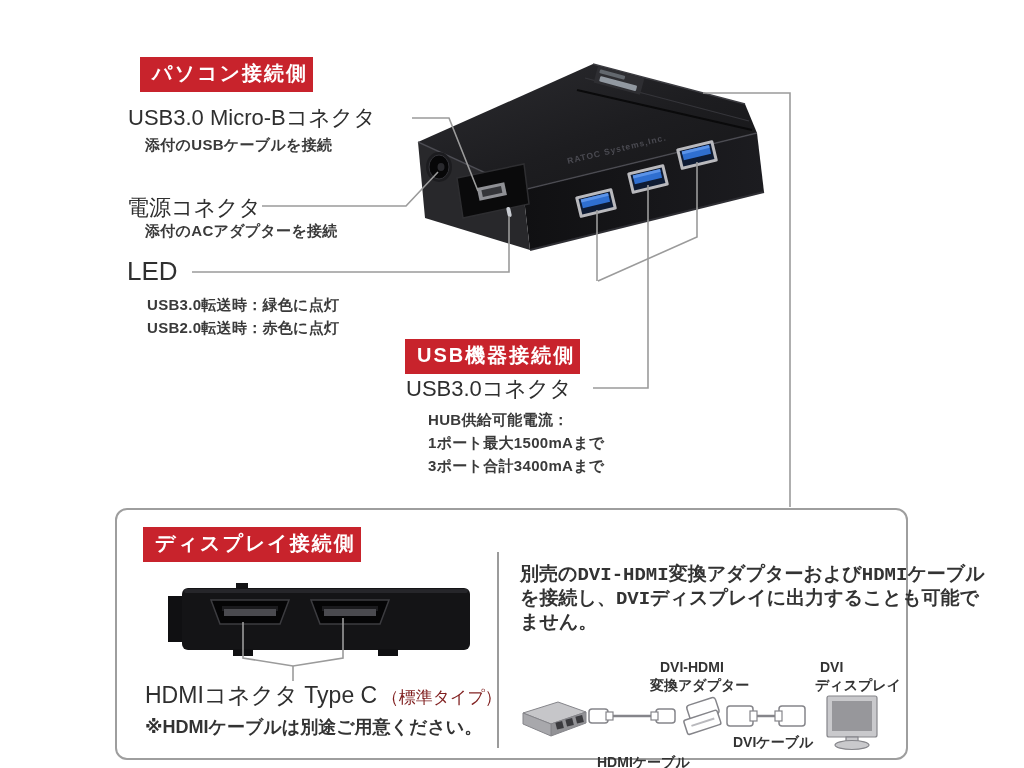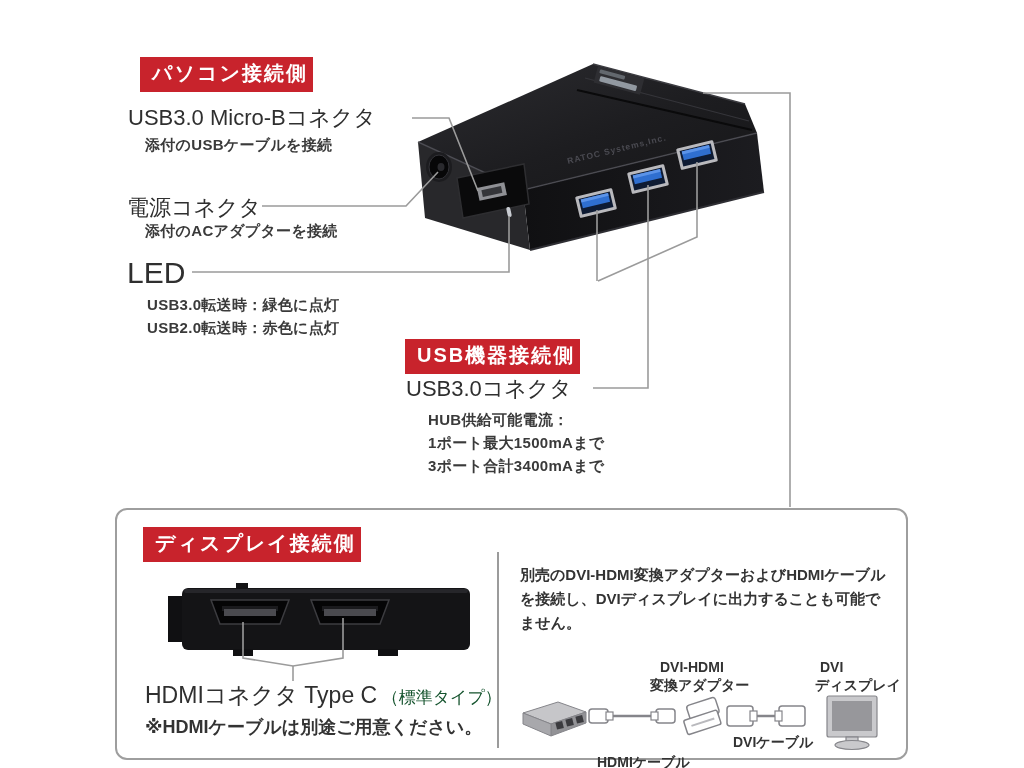--- a/index.html
+++ b/index.html
@@ -8,31 +8,31 @@
     font-family:"Liberation Sans","DejaVu Sans",sans-serif;overflow:hidden;
   }
   .abs{position:absolute;white-space:nowrap;}
   .badge{
     position:absolute;background:#c8232c;color:#ffffff;
     font-size:20px;font-weight:bold;letter-spacing:2px;
     padding:3px 5px 5px 12px;white-space:nowrap;
   }
   .h1{position:absolute;color:#2f2f2f;font-size:22px;white-space:nowrap;}
   .sub{position:absolute;color:#3a3a3a;font-size:15px;font-weight:bold;white-space:nowrap;letter-spacing:0.3px;}
-  .led-title{font-size:30px;}
+  .led-title{font-size:26px;}
   .hdmi-title-main{font-size:23px;color:#2f2f2f;}
-  .hdmi-title-sub{font-size:17px;color:#14532d;}
+  .hdmi-title-sub{font-size:17px;color:#7f1d1d;}
   .hdmi-note{font-size:18px;font-weight:bold;color:#333;}
   .box{
     position:absolute;left:115px;top:508px;width:789px;height:248px;
     border:2px solid #9e9e9e;border-radius:12px;background:#ffffff;
   }
   .divider{position:absolute;left:497px;top:552px;width:2px;height:196px;background:#9b9b9b;}
   .para{position:absolute;left:520px;top:563px;}
-  .para div{font-size:15px;font-weight:bold;color:#333;line-height:24px;white-space:nowrap;}
+  .para div{font-size:19px;font-weight:bold;color:#333;line-height:24px;white-space:nowrap;font-family:Liberation Mono, monospace;}
   .diag-label{position:absolute;font-size:14px;font-weight:bold;color:#333;text-align:left;white-space:nowrap;}
   svg{position:absolute;left:0;top:0;z-index:1;}
   .txt{z-index:2;}
 </style>
 </head>
 <body>
 
 <div class="box"></div>
 <div class="divider"></div>
 

